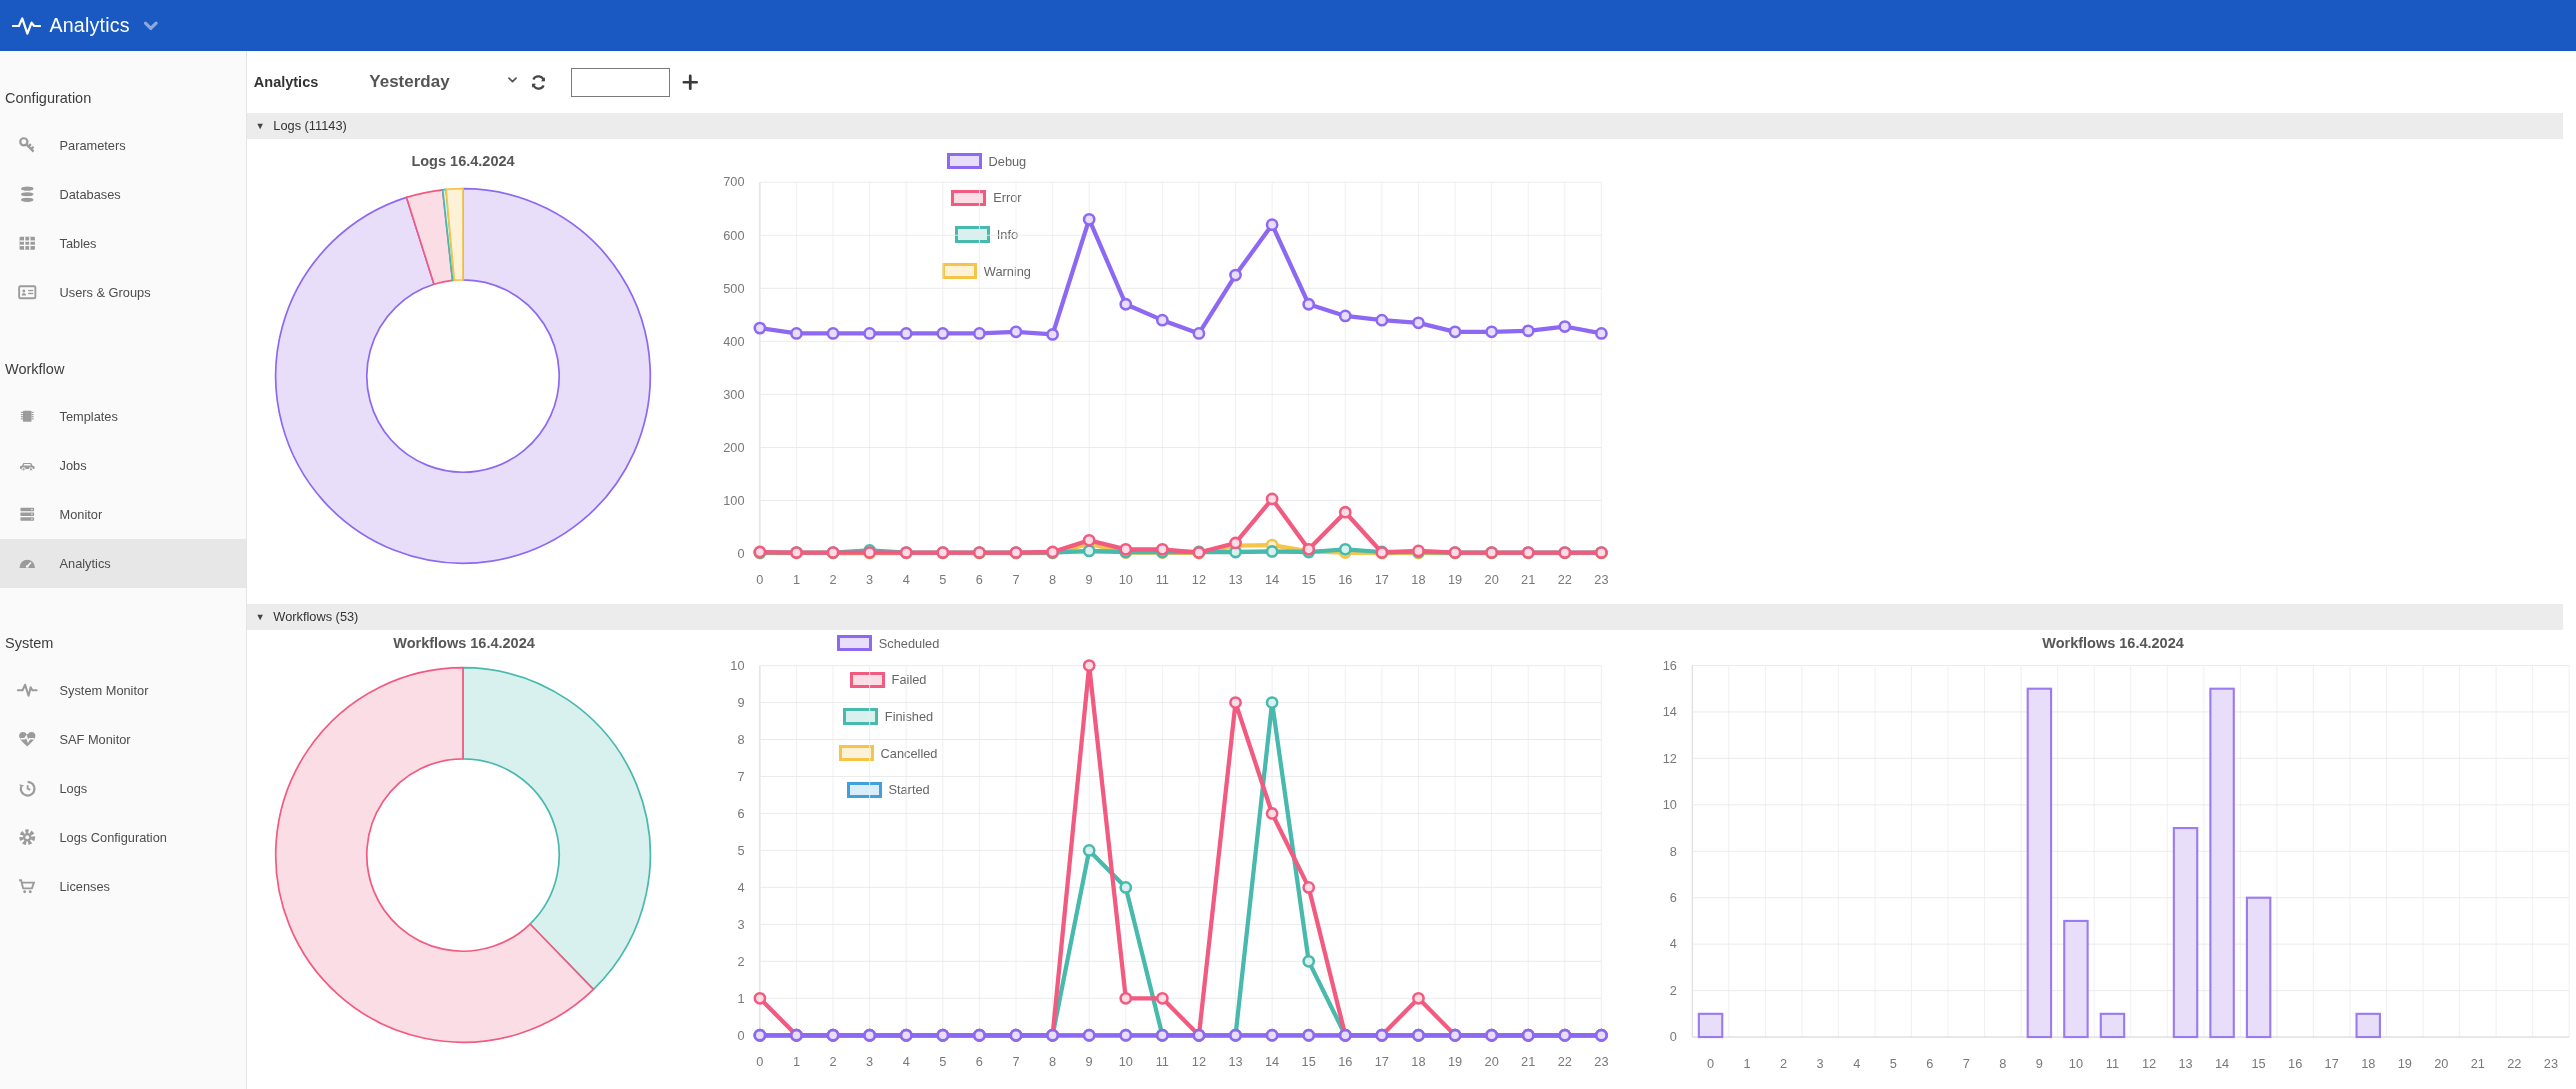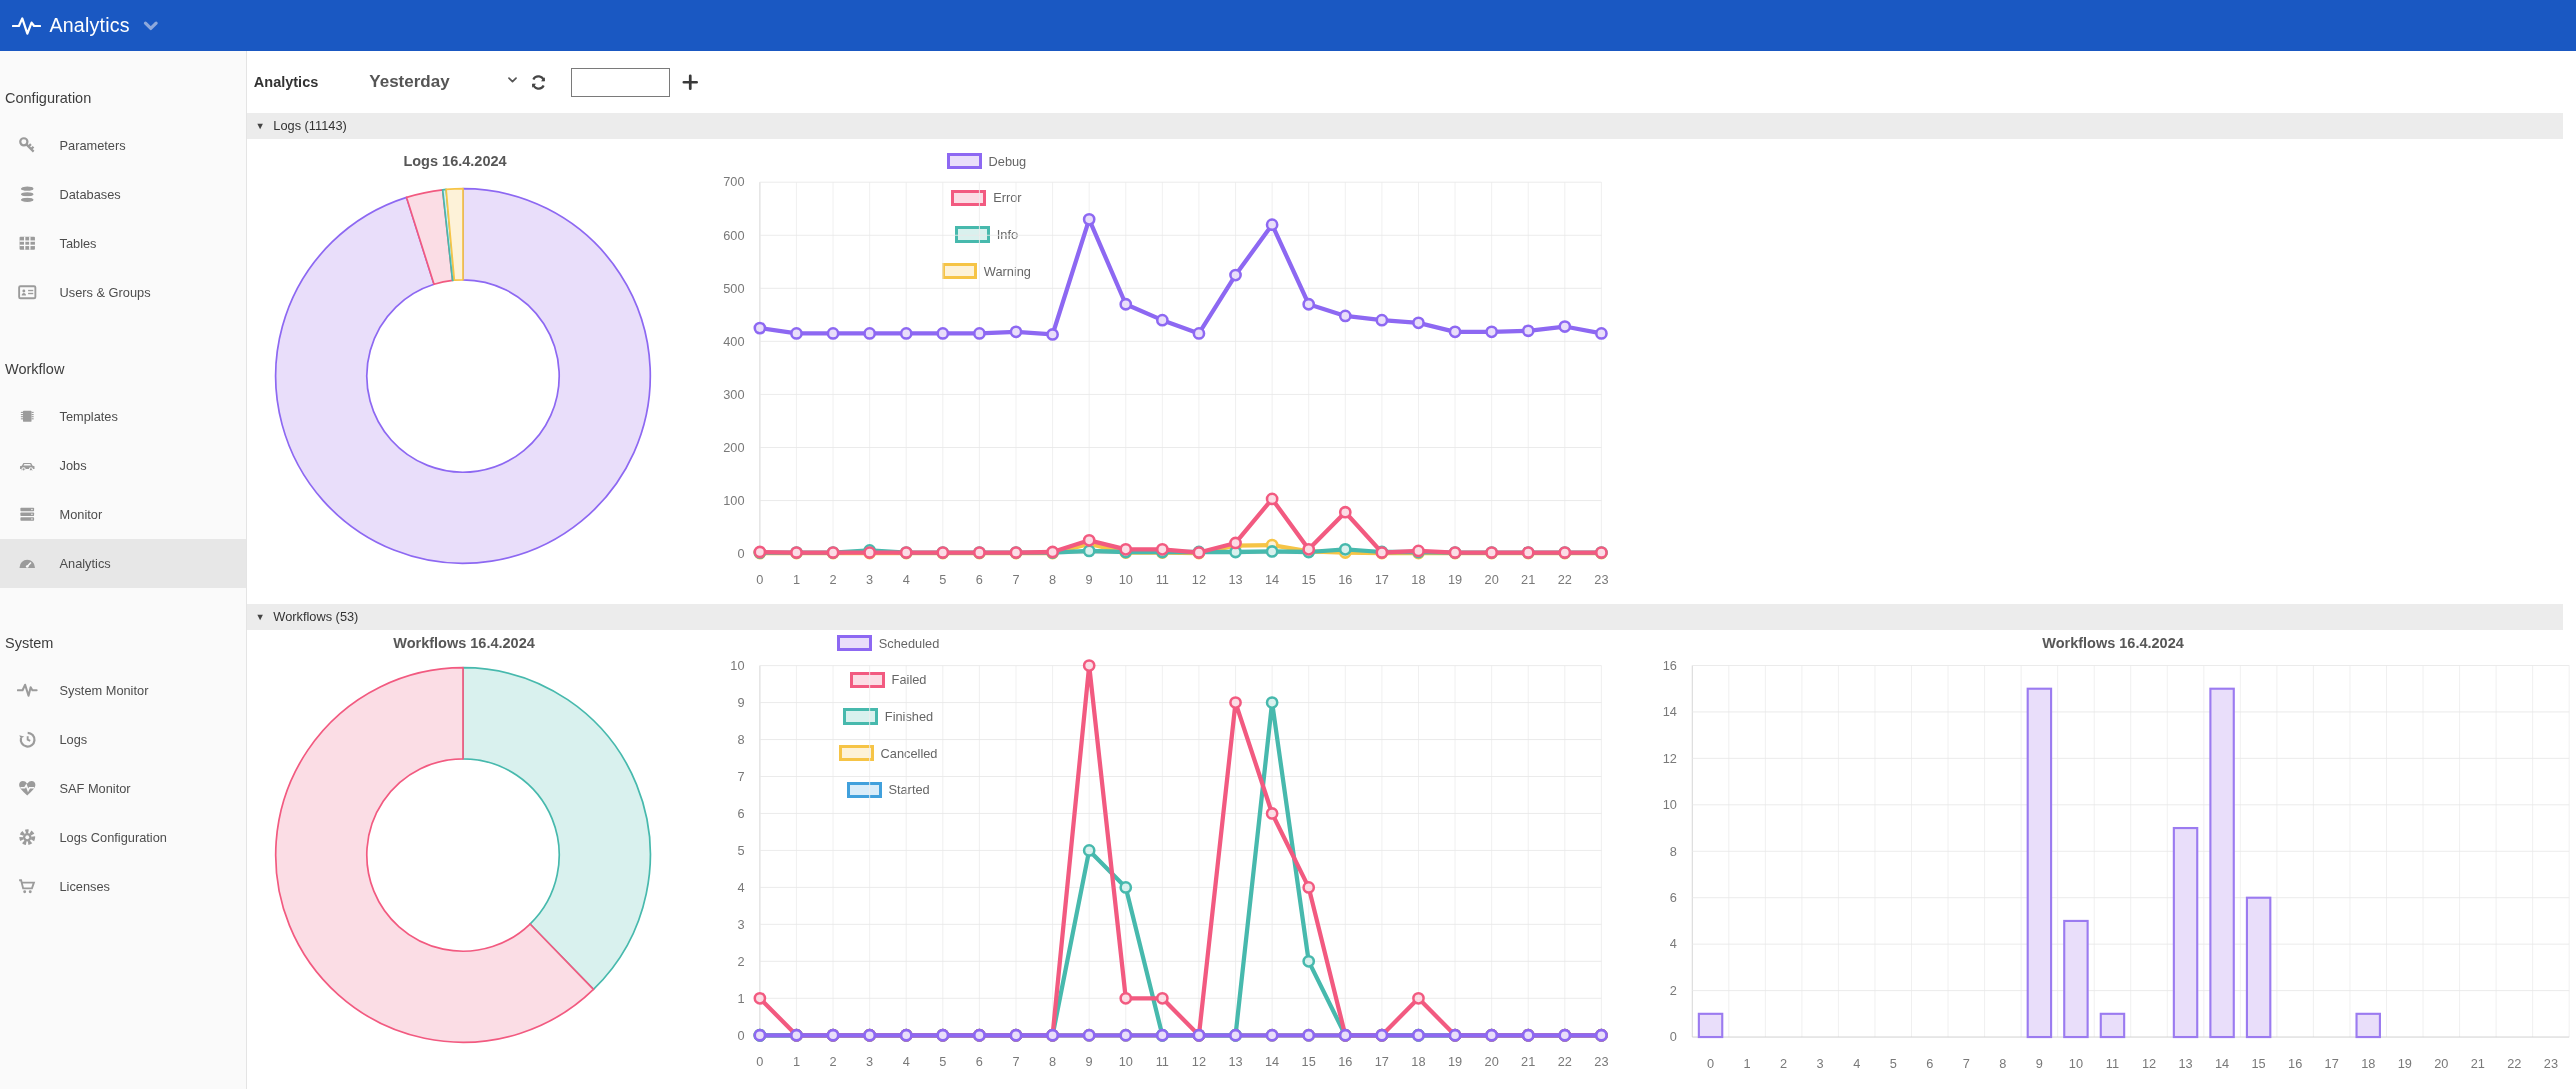--- a/index.html
+++ b/index.html
@@ -184,35 +184,35 @@
       <span class="sb-ic">
           <svg width="20.5" height="20.5" viewBox="0 0 24 24">
             <polyline points="1,12 6.5,12 9.5,5.5 13.5,18.5 16,8.5 18,12 23,12" stroke="#9b9b9b" stroke-width="2.4" fill="none" stroke-linejoin="round" stroke-linecap="round"></polyline>
           </svg>
         </span>
       <span>System Monitor</span>
     </div>
     <div class="sb-item">
       <span class="sb-ic">
           <svg width="20.5" height="20.5" viewBox="0 0 24 24">
+            <path d="M12 20.5C6 15 2.5 11.5 2.5 7.9 2.5 5.4 4.4 3.5 6.9 3.5c1.9 0 3.6 1 4.4 2.6h1.4c0.8-1.6 2.5-2.6 4.4-2.6 2.5 0 4.4 1.9 4.4 4.4 0 3.6-3.5 7.1-9.5 12.6z" fill="#9b9b9b"></path>
+            <polyline points="4,11.5 9,11.5 10.8,8.5 13,14.5 14.6,11.5 20,11.5" stroke="#fafafa" stroke-width="1.8" fill="none"></polyline>
+          </svg>
+        </span>
+      <span>SAF Monitor</span>
+    </div>
+    <div class="sb-item">
+      <span class="sb-ic">
+          <svg width="20.5" height="20.5" viewBox="0 0 24 24">
             <path d="M12.5 4.5a8 8 0 1 1-7.8 6" stroke="#9b9b9b" stroke-width="2.6" fill="none"></path>
             <path d="M2.6 7.2l2 4 3.8-2.4z" fill="#9b9b9b"></path>
             <polyline points="12.5,8.5 12.5,12.5 15.5,14" stroke="#9b9b9b" stroke-width="2.2" fill="none"></polyline>
           </svg>
         </span>
       <span>Logs</span>
-    </div>
-    <div class="sb-item">
-      <span class="sb-ic">
-          <svg width="20.5" height="20.5" viewBox="0 0 24 24">
-            <path d="M12 20.5C6 15 2.5 11.5 2.5 7.9 2.5 5.4 4.4 3.5 6.9 3.5c1.9 0 3.6 1 4.4 2.6h1.4c0.8-1.6 2.5-2.6 4.4-2.6 2.5 0 4.4 1.9 4.4 4.4 0 3.6-3.5 7.1-9.5 12.6z" fill="#9b9b9b"></path>
-            <polyline points="4,11.5 9,11.5 10.8,8.5 13,14.5 14.6,11.5 20,11.5" stroke="#fafafa" stroke-width="1.8" fill="none"></polyline>
-          </svg>
-        </span>
-      <span>SAF Monitor</span>
     </div>
     <div class="sb-item">
       <span class="sb-ic">
           <svg width="20.5" height="20.5" viewBox="0 0 24 24">
             <circle cx="12" cy="12" r="7" fill="none" stroke="#9b9b9b" stroke-width="4.5" stroke-dasharray="3.6 2.4"></circle>
             <circle cx="12" cy="12" r="5" fill="#9b9b9b"></circle>
             <circle cx="12" cy="12" r="2.2" fill="#fafafa"></circle>
           </svg>
         </span>
       <span>Logs Configuration</span>
@@ -252,21 +252,21 @@
         <path d="M12 4.5v15M4.5 12h15" stroke="#3a3a3a" stroke-width="3.2" stroke-linecap="round"></path>
       </svg>
   </span>
 </div>
 
 <div class="strip" style="top:113px">
   <span class="tri">▼</span>
   <span>Logs (11143)</span>
 </div>
 
-<div class="chart-title" style="left:242px;top:153px;width:426px">Logs 16.4.2024</div>
+<div class="chart-title" style="left:250px;top:153px;width:426px">Logs 16.4.2024</div>
 <svg id="pie-logs" class="csvg" style="left:274px;top:187px" width="378" height="378" viewBox="0 0 444 444">
     <path d="M222 2 A220 220 0 1 1 155.68781811112967 12.231807622944473 L187.93965202980752 114.25542846087603 A113 113 0 1 0 222 109 Z" fill="#e9defa" stroke="#8d68f2" stroke-width="2" stroke-linejoin="round"></path>
     <path d="M155.68781811112967 12.231807622944473 A220 220 0 0 1 198.10537893776356 3.30146986252484 L209.72685372712402 109.66848224756959 A113 113 0 0 0 187.93965202980752 114.25542846087603 Z" fill="#fbdde5" stroke="#f25a80" stroke-width="2" stroke-linejoin="round"></path>
     <path d="M198.10537893776356 3.30146986252484 A220 220 0 0 1 202.17874778030466 2.894733152205532 L211.81908408715648 109.45956748272376 A113 113 0 0 0 209.72685372712402 109.66848224756959 Z" fill="#d9f1ee" stroke="#47b9ad" stroke-width="2" stroke-linejoin="round"></path>
     <path d="M202.17874778030466 2.894733152205532 A220 220 0 0 1 222.00000000000014 2 L222.00000000000009 109 A113 113 0 0 0 211.81908408715648 109.45956748272376 Z" fill="#fdf2d8" stroke="#f6c446" stroke-width="2" stroke-linejoin="round"></path>
   </svg>
 
 <div class="legend" style="left:942px;top:153px">
   <div class="leg">
       <span class="sw" style="border-color: rgb(141, 104, 242); background: rgb(233, 222, 250);"></span>

